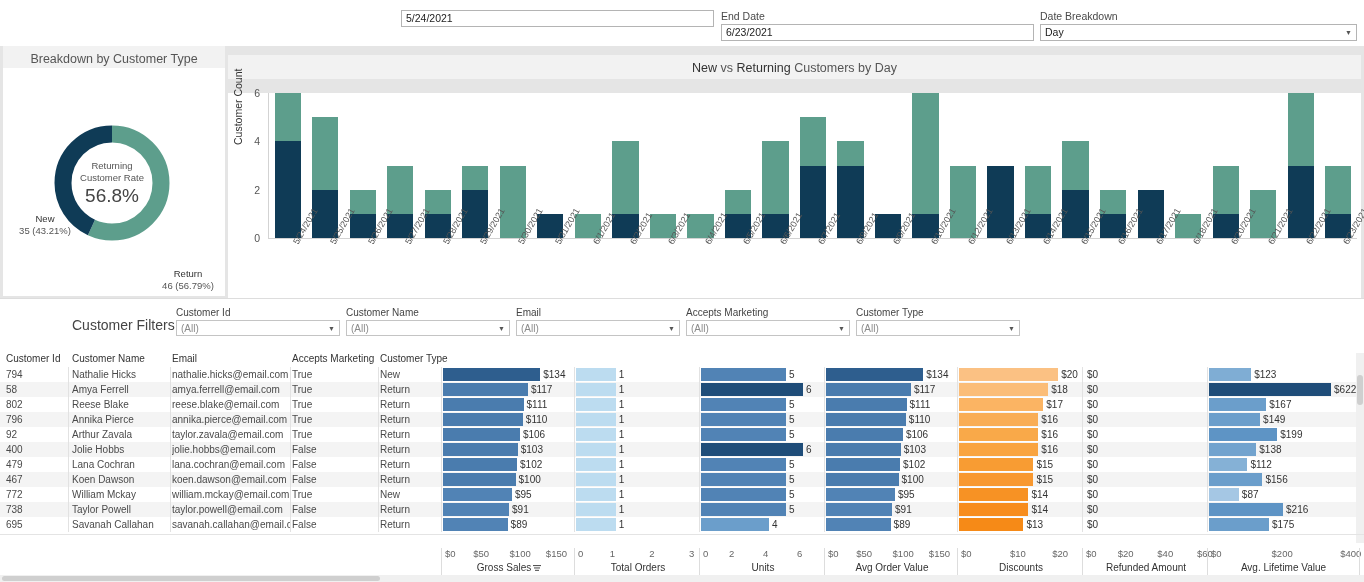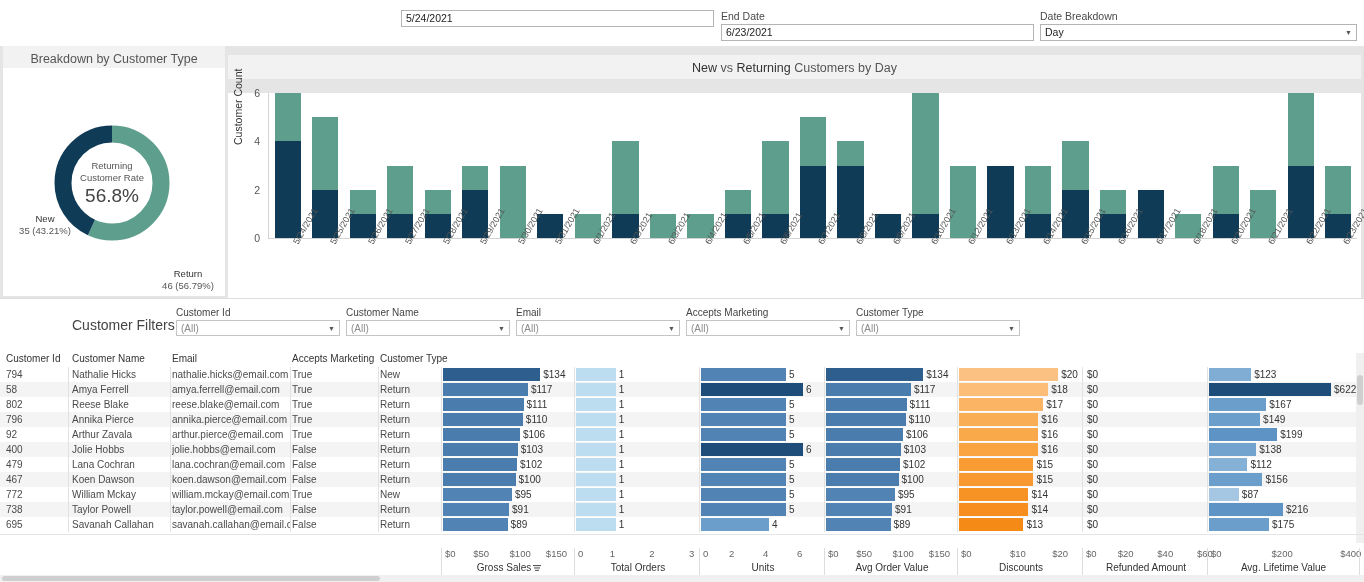--- a/index.html
+++ b/index.html
@@ -553,21 +553,21 @@
           <div class="sep" style="left: 1082px;"></div>
           <div class="bcell" style="left: 1209px; width: 150px;">
             <div class="bar" style="width: 51.0857px; background: rgb(107, 158, 203);"></div>
             <div class="bv" style="left: 54.0857px;">$149</div>
           </div>
           <div class="sep" style="left: 1207px;"></div>
         </div>
         <div class="row">
           <div class="cell" style="left: 6px; width: 62px;">92</div>
           <div class="cell" style="left: 72px; width: 100px;">Arthur Zavala</div>
-          <div class="cell" style="left: 172px; width: 118px;">arthur.pierce@email.com</div>
+          <div class="cell" style="left: 172px; width: 118px;">taylor.zavala@email.com</div>
           <div class="cell" style="left: 292px; width: 90px;">True</div>
           <div class="cell" style="left: 380px; width: 62px;">Return</div>
           <div class="sep" style="left: 68px;"></div>
           <div class="sep" style="left: 170px;"></div>
           <div class="sep" style="left: 290px;"></div>
           <div class="sep" style="left: 378px;"></div>
           <div class="sep" style="left: 441px;"></div>
           <div class="bcell" style="left: 443px; width: 133px;">
             <div class="bar" style="width: 76.9257px; background: rgb(74, 124, 174);"></div>
             <div class="bv" style="left: 79.9257px;">$106</div>

